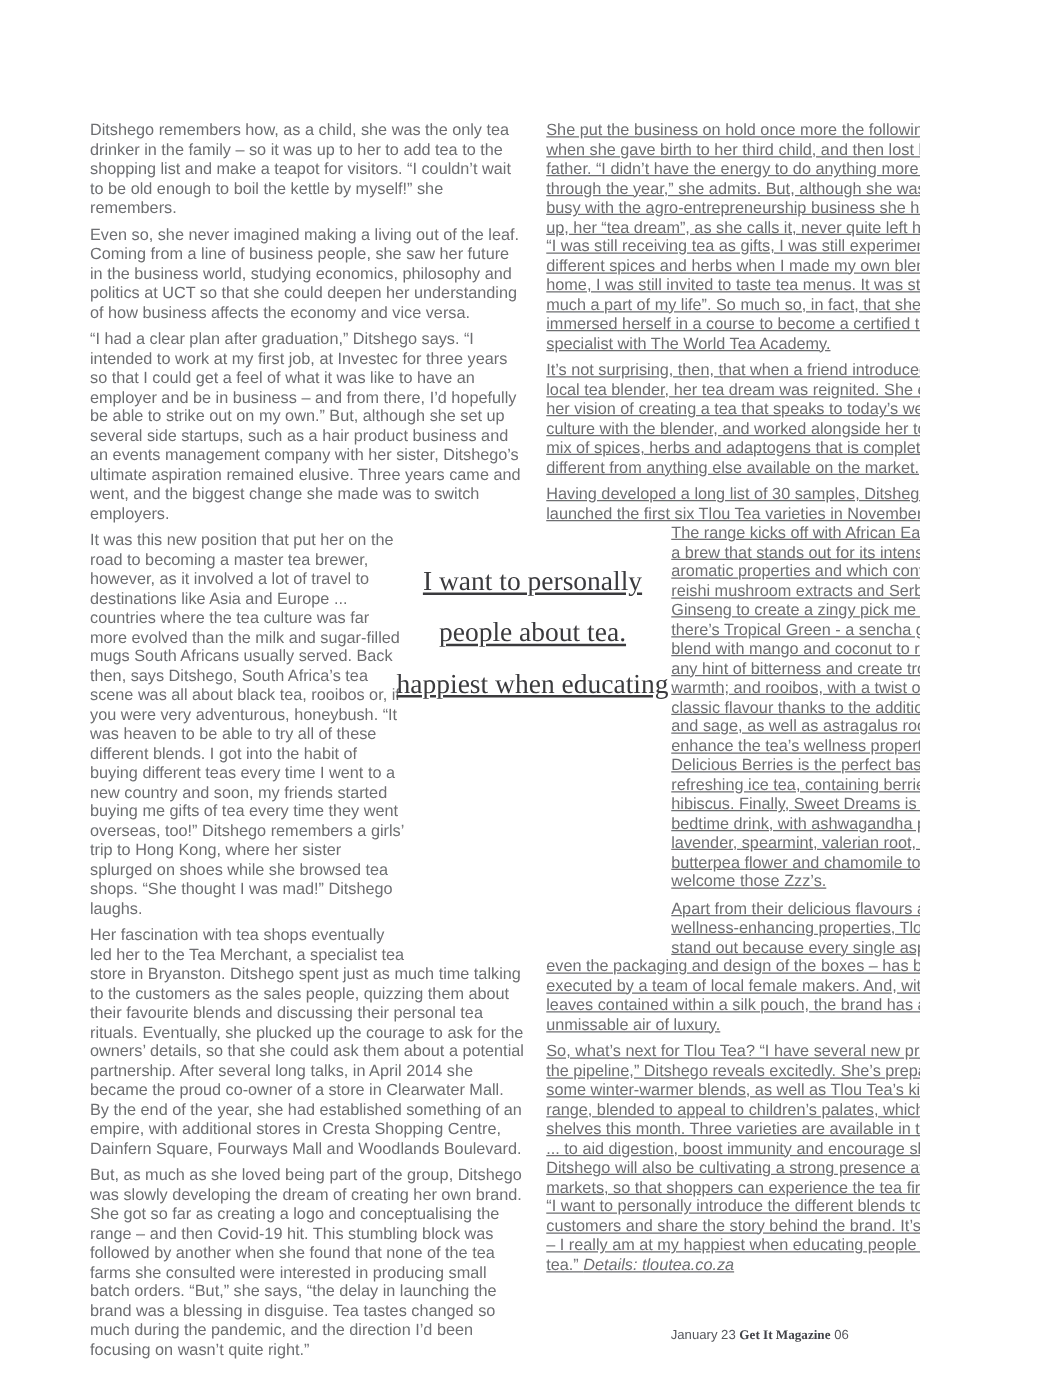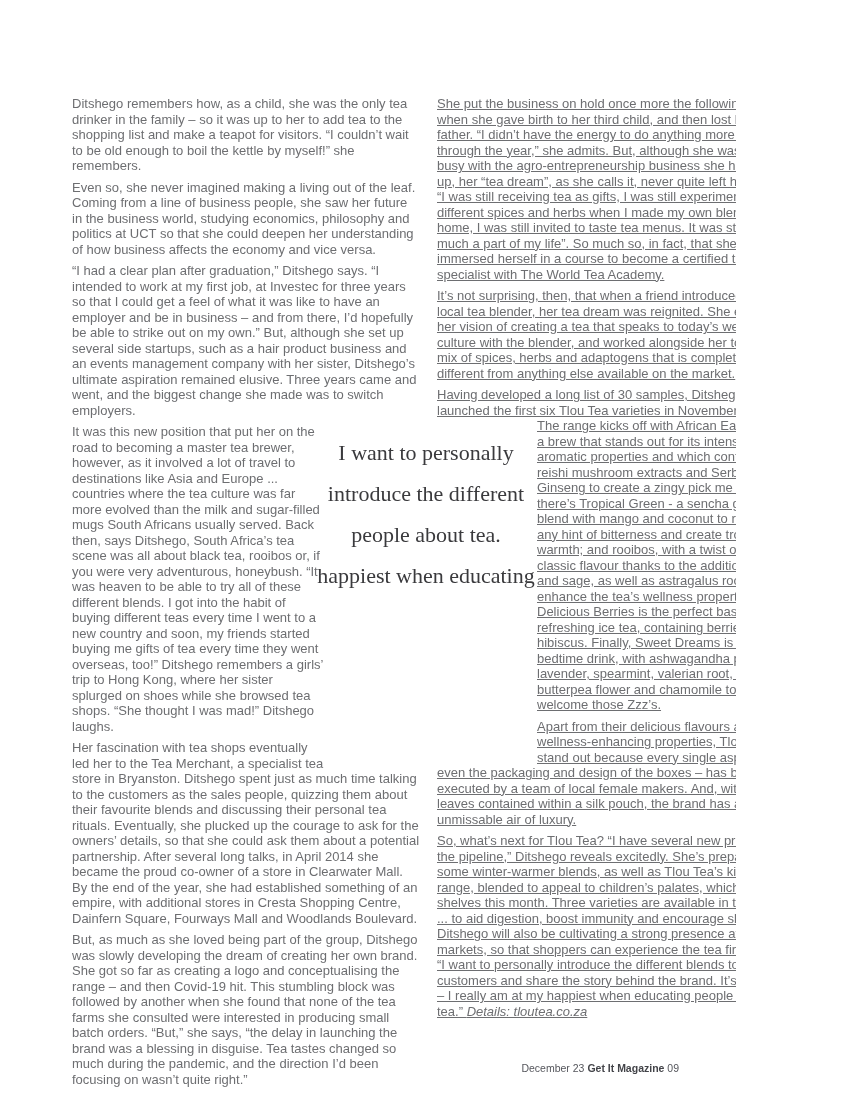--- a/index.html
+++ b/index.html
@@ -31,27 +31,28 @@
   }
   .wrap-spacer-left {
     float: left;
     width: 100px;
     height: 663px;
     shape-outside: inset(322px 0 0 0);
   }
   .pull-quote {
     position: absolute;
     left: 314px;
-    top: 432px;
+    top: 444px;
     width: 224px;
     font-family: "Liberation Serif", serif;
     font-size: 22px;
     line-height: 41px;
     color: #3a3a3d;
     text-align: center;
+    text-decoration: underline;
   }
   .credits {
     position: absolute;
     left: 788px;
     top: 393px;
     width: 26px;
     height: 712px;
   }
   .credits-inner {
     position: absolute;
@@ -68,21 +69,21 @@
   .credits .it { font-style: italic; }
   .footer {
     position: absolute;
     right: 57px;
     top: 1062px;
     font-size: 10.5px;
     line-height: 13px;
     color: #55565c;
     text-align: right;
   }
-  .footer .bold { font-weight: 700; color: #434449; }
+  .footer .bold { font-weight: 700; color: #434449; font-family: Liberation Serif, serif; }
   .italic { font-style: italic; }
 </style>
 </head>
 <body>
 
 <div class="page">
 
   <div class="col col-left">
     <div class="wrap-spacer-right"></div>
     <div>
@@ -101,27 +102,26 @@
         <p class="body-p">She put the business on hold once more the following year when she gave birth to her third child, and then lost her father. “I didn’t have the energy to do anything more than get through the year,” she admits. But, although she was kept busy with the agro-entrepreneurship business she had set up, her “tea dream”, as she calls it, never quite left her mind. “I was still receiving tea as gifts, I was still experimenting with different spices and herbs when I made my own blends at home, I was still invited to taste tea menus. It was still so much a part of my life”. So much so, in fact, that she immersed herself in a course to become a certified tea specialist with The World Tea Academy.</p>
         <p class="body-p">It’s not surprising, then, that when a friend introduced her to a local tea blender, her tea dream was reignited. She explained her vision of creating a tea that speaks to today’s wellness culture with the blender, and worked alongside her to add a mix of spices, herbs and adaptogens that is completely different from anything else available on the market.</p>
         <p class="body-p">Having developed a long list of 30 samples, Ditshego launched the first six Tlou Tea varieties in November 2022. The range kicks off with African Earl Grey - a brew that stands out for its intense aromatic properties and which contains reishi mushroom extracts and Serbian Ginseng to create a zingy pick me up. Then there’s Tropical Green - a sencha green tea blend with mango and coconut to remove any hint of bitterness and create tropical warmth; and rooibos, with a twist on the classic flavour thanks to the addition of pear and sage, as well as astragalus root to enhance the tea’s wellness properties. Delicious Berries is the perfect base for a refreshing ice tea, containing berries and hibiscus. Finally, Sweet Dreams is the ideal bedtime drink, with ashwagandha powder, lavender, spearmint, valerian root, blue butterpea flower and chamomile to help you welcome those Zzz’s.</p>
         <p class="body-p">Apart from their delicious flavours and wellness-enhancing properties, Tlou Teas stand out because every single aspect – even the packaging and design of the boxes – has been executed by a team of local female makers. And, with all leaves contained within a silk pouch, the brand has an unmissable air of luxury.</p>
       </div>
     <p class="body-p"><span>So, what’s next for Tlou Tea? “I have several new products in the pipeline,” Ditshego reveals excitedly. She’s preparing some winter-warmer blends, as well as Tlou Tea’s kiddies’ range, blended to appeal to children’s palates, which hits the shelves this month. Three varieties are available in this range ... to aid digestion, boost immunity and encourage sleep. Ditshego will also be cultivating a strong presence at markets, so that shoppers can experience the tea first hand. “I want to personally introduce the different blends to customers and share the story behind the brand. It’s thrilling – I really am at my happiest when educating people about tea.” </span><span class="italic">Details: tloutea.co.za</span></p>
   </div>
 
   <div class="pull-quote">
       <div class="pull-quote-line">I want to personally</div>
-      <div class="pull-quote-line">introduce the different</div>
       <div class="pull-quote-line">people about tea.</div>
       <div class="pull-quote-line">happiest when educating</div>
     </div>
 
   <div class="credits">
     <div class="credits-inner">
       <div><span>Text: LISA WITEPSKI • Photographer: NICOLE MOORE. </span><span class="it">Details: nicolemoorephotography.co.za</span><span> • Make-up: BK MUA.</span></div>
       <div><span class="it">Details: @bk_makeupartist on Insta.</span><span> • Location: CAVIAR CORNER. </span><span class="it">Details: @caviar_corner on Insta</span></div>
     </div>
   </div>
 
-  <div class="footer"><span>December 23 </span><span class="bold">Get It Magazine</span><span> 09</span></div>
+  <div class="footer"><span>January 23 </span><span class="bold">Get It Magazine</span><span> 06</span></div>
 
 </div>
 
 </body></html>

